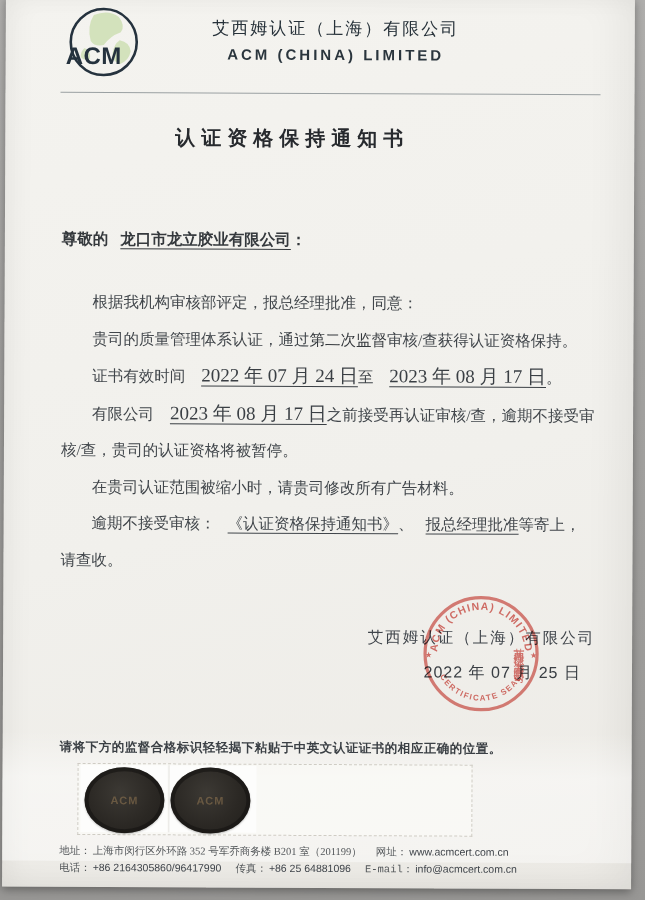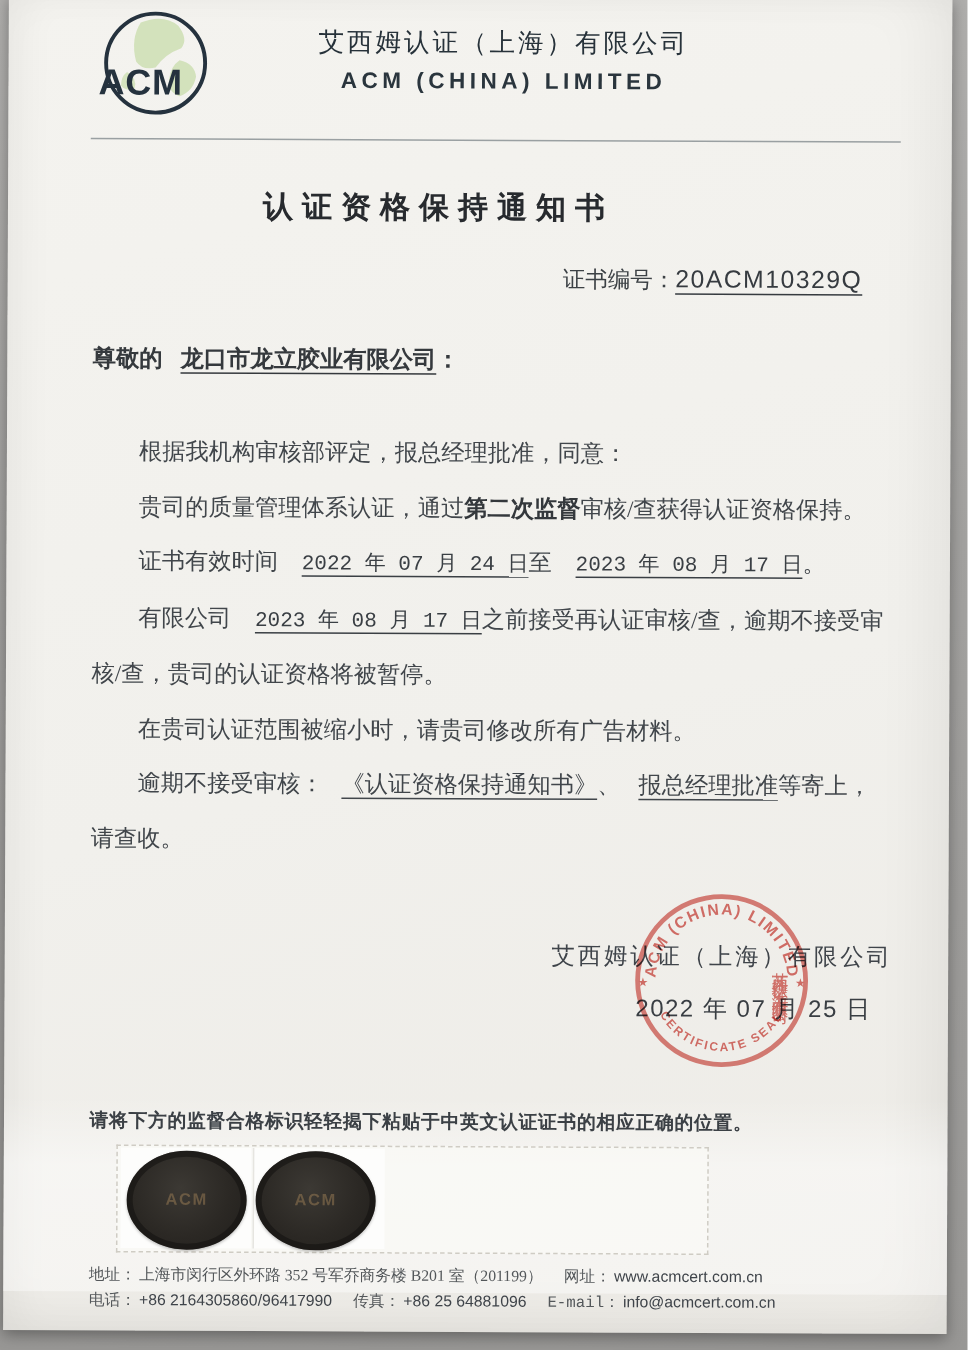--- a/index.html
+++ b/index.html
@@ -49,22 +49,22 @@
     text-decoration:underline;text-underline-offset:4px;
   }
   
   .salutation{position:absolute;left:57px;top:233px;font-size:15.5px;font-weight:bold;color:#35393d;}
   .u{text-decoration:underline;text-underline-offset:4px;text-decoration-thickness:1px;margin-left:12px;}
   .body-text{
     position:absolute;left:57px;top:288px;width:535px;
     font-size:15.5px;line-height:36.5px;color:#41464b;
   }
   .body-text p{margin:0;text-indent:2em;}
-  .seg-bold{font-weight:bold;color:#34383c;}
-  .num{font-family:Liberation Mono, monospace;font-size:14px;color:#3a3f44;}
+  .seg-bold{font-weight:normal;color:#34383c;}
+  .num{font-family:Liberation Serif, serif;font-size:19px;color:#3a3f44;}
   
   .sig-company{position:absolute;left:0;top:630px;width:592px;text-align:right;font-size:15.5px;color:#3f444a;letter-spacing:2px;}
   .sig-date{
     position:absolute;left:0;top:665px;width:578px;text-align:right;
     font-family:"Liberation Sans","DejaVu Sans",sans-serif;
     font-size:16px;color:#393e43;letter-spacing:1px;
   }
   
   .seal{position:absolute;left:408px;top:586px;width:140px;height:140px;opacity:0.82;mix-blend-mode:multiply;}
   .seal-center{
@@ -116,23 +116,20 @@
       </svg>
       <span class="logo-acm">ACM</span>
     </div>
     <div class="company-block">
       <div class="company-cn">艾西姆认证（上海）有限公司</div>
       <div class="company-en">ACM (CHINA) LIMITED</div>
     </div>
     <div class="divider"></div>
 
     <div class="title">认证资格保持通知书</div>
-    <div class="cert-line">
-      <span>证书编号：</span><span class="cert-no">20ACM10329Q</span>
-    </div>
 
     <div class="salutation">
       <span>尊敬的</span><span class="u">龙口市龙立胶业有限公司</span><span>：</span>
     </div>
 
     <div class="body-text">
       <p>根据我机构审核部评定，报总经理批准，同意：</p>
       <p><span>贵司的质量管理体系认证，通过</span><span class="seg-bold">第二次监督</span><span>审核/查获得认证资格保持。</span></p>
       <p><span>证书有效时间 </span><span class="u num">2022 年 07 月 24 日</span><span>至 </span><span class="u num">2023 年 08 月 17 日</span><span>。</span></p>
       <p><span>有限公司 </span><span class="u num">2023 年 08 月 17 日</span><span>之前接受再认证审核/查，逾期不接受审核/查，贵司的认证资格将被暂停。</span></p>

